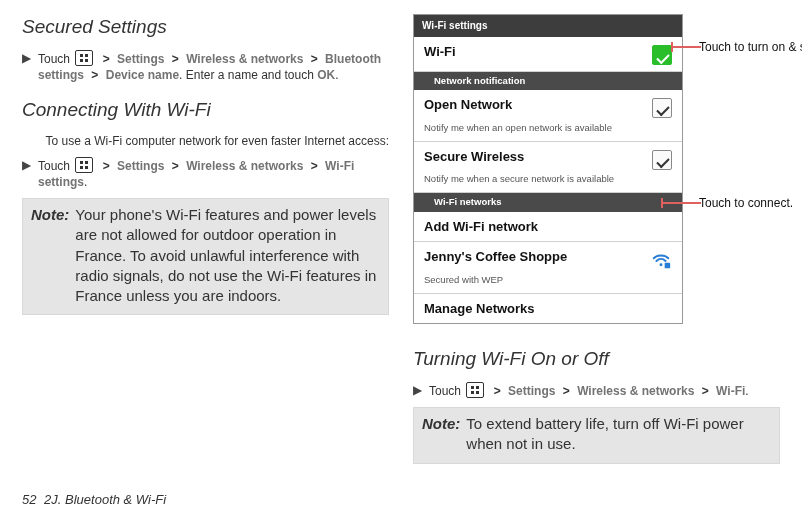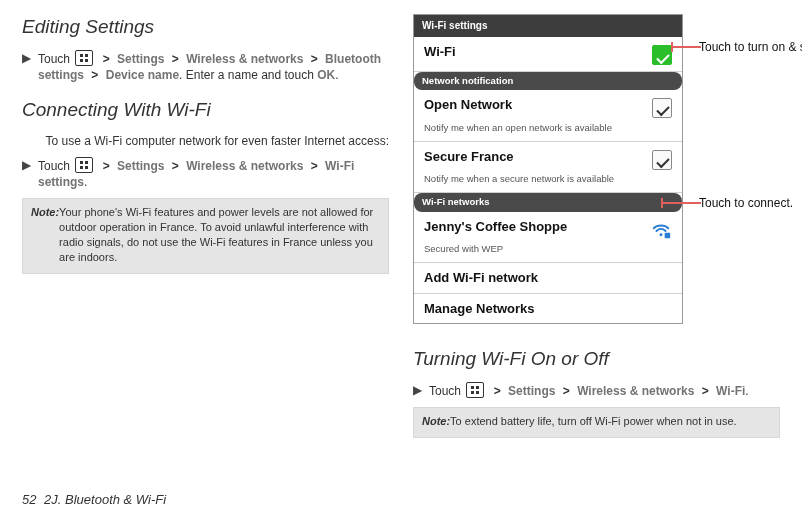--- a/index.html
+++ b/index.html
@@ -72,21 +72,22 @@
   .gt { display:inline-block; margin: 0 4px; font-weight: bold; }
 
   .body-text { color: #333; margin: 0 0 8px 0; text-align: right; }
 
   .note-box {
     background: #e5e5e5;
     border: 1px solid #d8d8d8;
     padding: 6px 8px 8px 8px;
     margin: 6px 0 18px 0;
     display: flex;
-    font-size: 11px;
+    gap: 6px;
+    font-size: 15px;
     color: #333;
   }
   .note-box .note-label { font-style: italic; font-weight: bold; color:#333; flex:0 0 auto; }
   .note-box .note-body { flex: 1; }
 
   
   .phone-wrap {
     position: relative;
     width: 100%;
   }
@@ -111,23 +112,22 @@
     padding: 6px 10px;
     border-bottom: 1px solid #d0d0d0;
   }
   .phone-row .label-col { flex: 1; }
   .phone-row .title { font-weight: bold; color: #111; font-size: 13px; }
   .phone-row .sub   { color: #555; font-size: 9.5px; margin-top: 8px; }
   .phone-section {
     background: #4a4a4a;
     color: #fff;
     font-size: 9.5px;
-    padding: 3px 8px;
+    padding: 3px 20px;
     font-weight: bold;
-    border-radius: 8px;
   }
   .check {
     width: 18px; height: 18px;
     border: 1px solid #888;
     border-radius: 2px;
     position: relative;
     background: #fafafa;
     flex: 0 0 18px;
     margin-top: 2px;
   }
@@ -179,21 +179,21 @@
     font-size: 13px;
   }
   .footer .pn { font-style: italic; margin-right: 4px; }
 </style>
 </head>
 <body>
 
 <div class="columns">
 
   <div class="col">
-    <h2 class="section-title">Editing Settings</h2>
+    <h2 class="section-title">Secured Settings</h2>
 
     <div class="step">
       <span class="arrow">▶</span>
       <span class="step-body">
         <span>Touch</span>
         <span class="menu-icon"></span>
         <span class="gt">&gt;</span>
         <b>Settings</b>
         <span class="gt">&gt;</span>
         <b>Wireless &amp; networks</b>
@@ -246,51 +246,51 @@
         <div class="phone-row">
           <div class="label-col">
             <div class="title">Open Network</div>
             <div class="sub">Notify me when an open network is available</div>
           </div>
           <div class="check"></div>
         </div>
 
         <div class="phone-row">
           <div class="label-col">
-            <div class="title">Secure France</div>
+            <div class="title">Secure Wireless</div>
             <div class="sub">Notify me when a secure network is available</div>
           </div>
           <div class="check"></div>
         </div>
 
         <div class="phone-section">Wi-Fi networks</div>
+
+        <div class="phone-row">
+          <div class="label-col">
+              <div class="title">Add Wi-Fi network</div>
+            </div>
+        </div>
 
         <div class="phone-row">
           <div class="label-col">
             <div class="title">Jenny's Coffee Shoppe</div>
             <div class="sub">Secured with WEP</div>
           </div>
           <div class="wifi-icon">
             <svg viewBox="0 0 24 24">
                 <g fill="none" stroke="#2a7dd4" stroke-width="2" stroke-linecap="round">
               <path d="M4 9 C8 5, 16 5, 20 9"></path>
                   <path d="M7 12 C10 9, 14 9, 17 12"></path>
                   <circle cx="12" cy="16" r="1.6" fill="#2a7dd4" stroke="none"></circle>
             </g>
                 <rect x="16" y="14" width="6" height="6" rx="1" fill="#2a7dd4"></rect>
               </svg>
           </div>
         </div>
 
-        <div class="phone-row">
-          <div class="label-col">
-              <div class="title">Add Wi-Fi network</div>
-            </div>
-        </div>
-
         <div class="phone-row" style="border-bottom:none">
           <div class="label-col">
               <div class="title">Manage Networks</div>
             </div>
         </div>
       </div>
 
       <div class="callout-line" style="top:32px; left:258px; width:30px;"></div>
       <div class="callout-tick" style="top:28px; left:258px;"></div>
       <div class="callout" style="top:25px;">Touch to turn on &amp; scan.</div>

